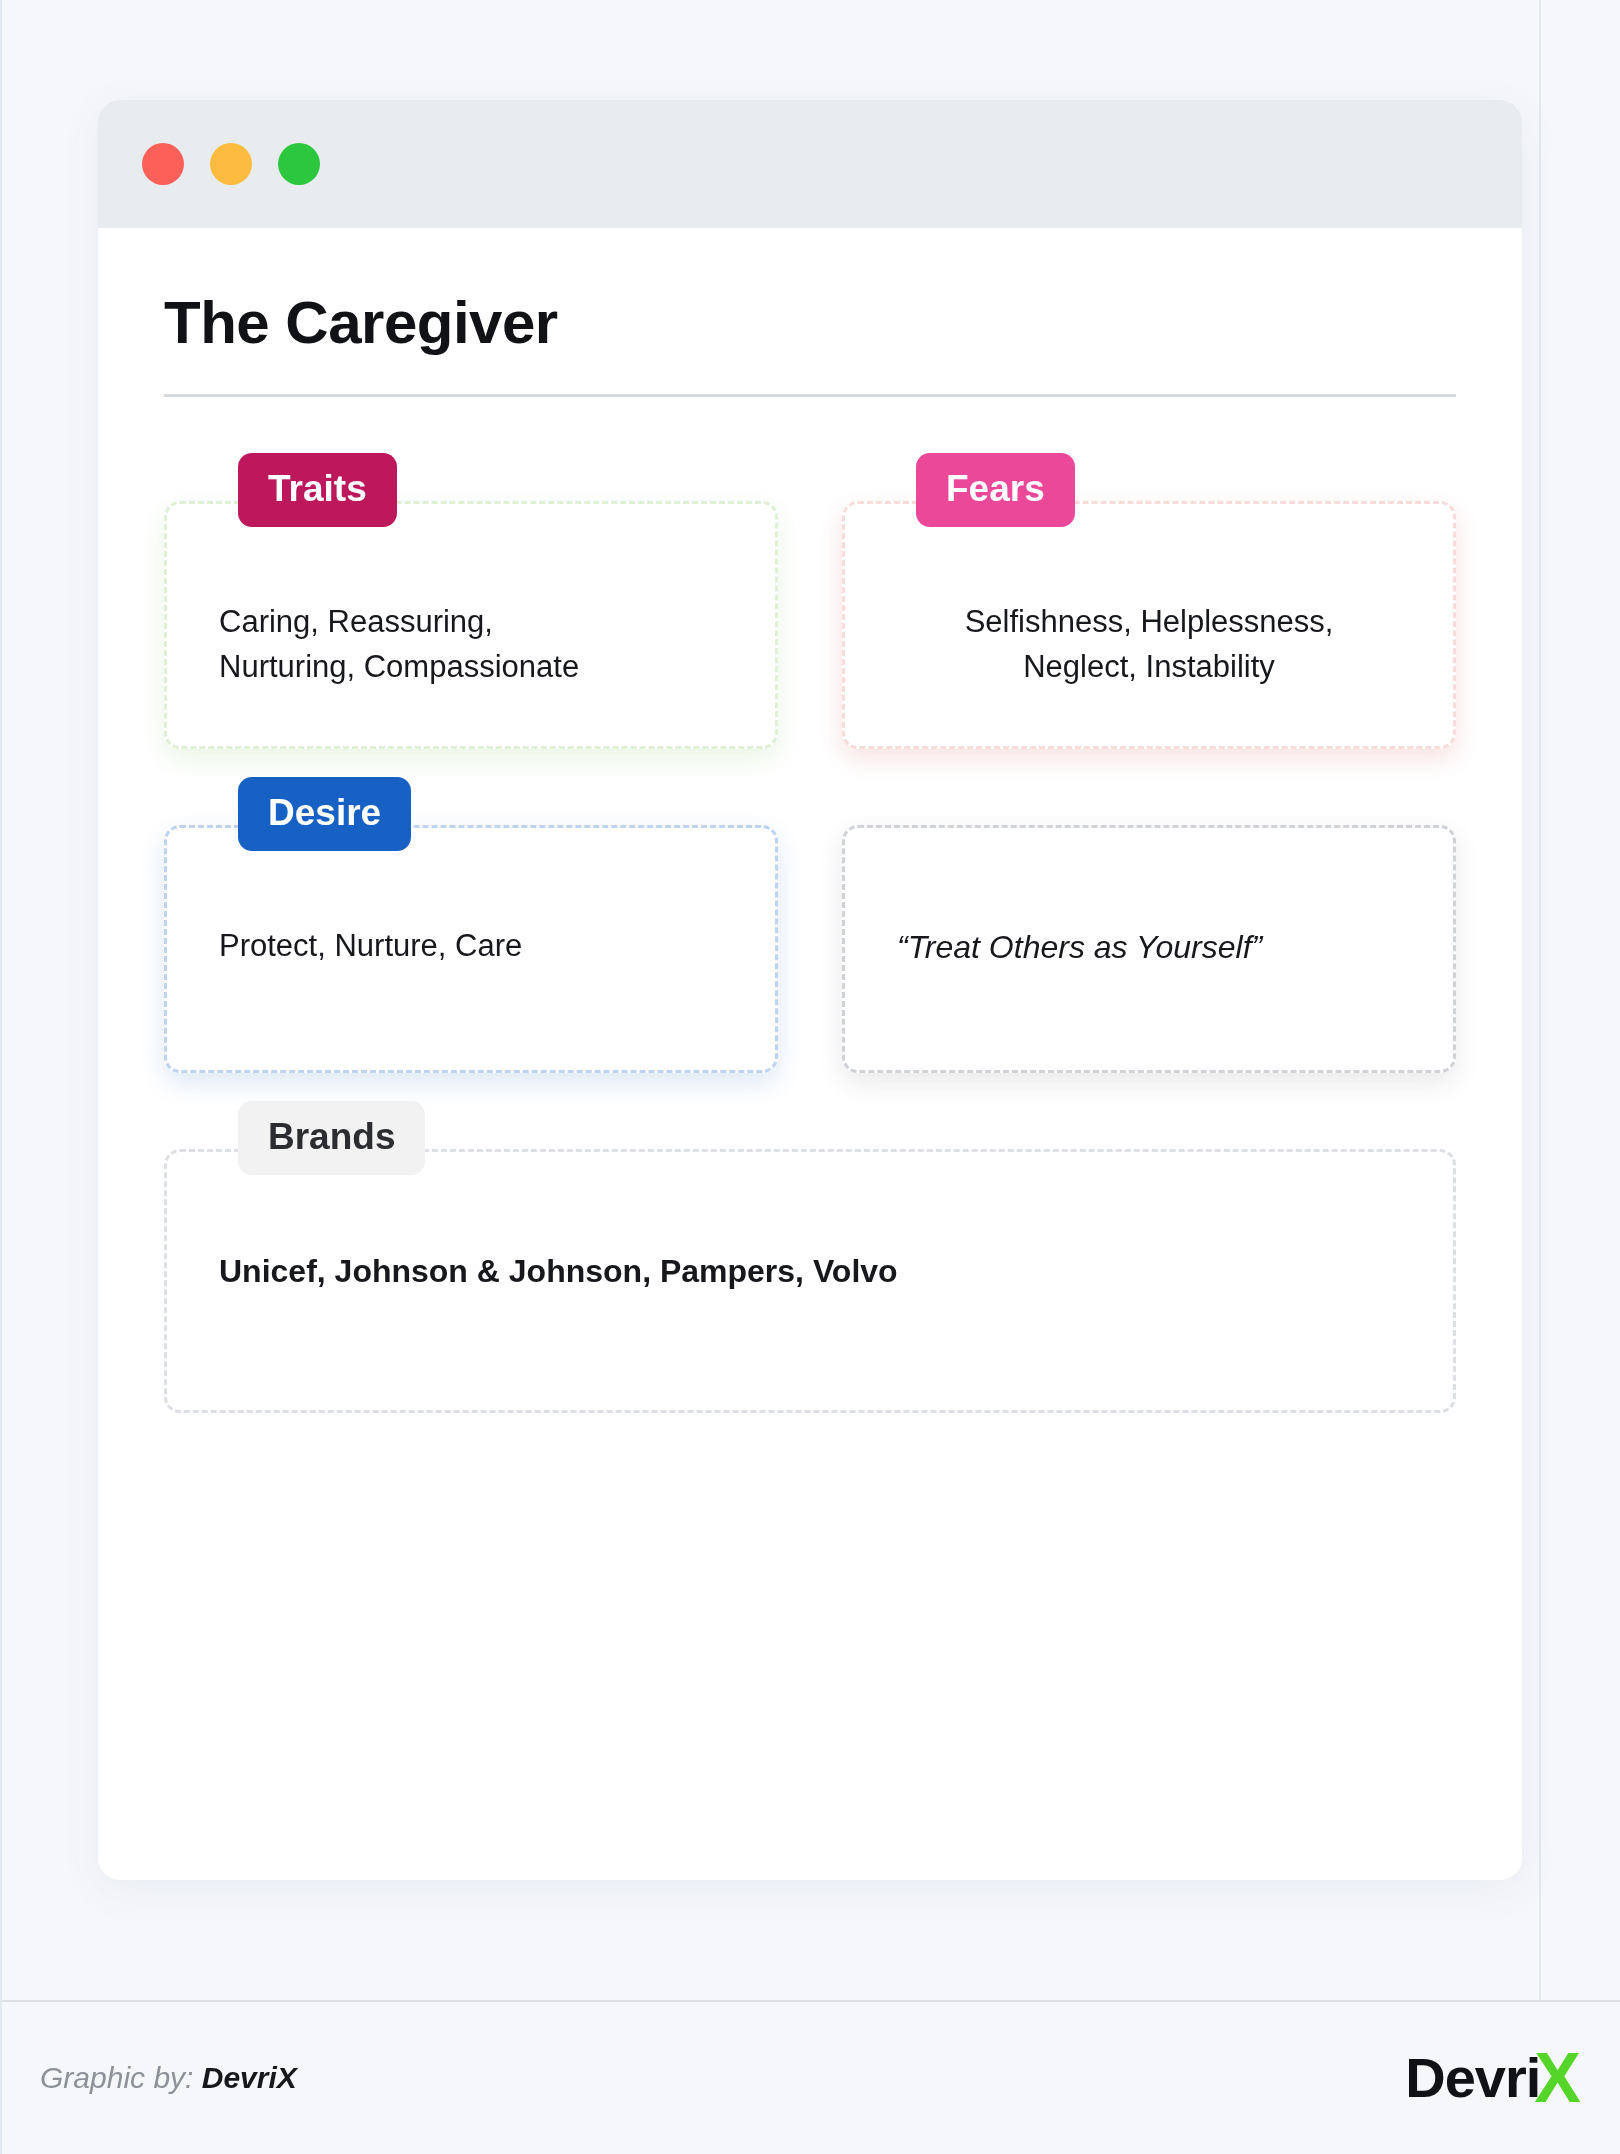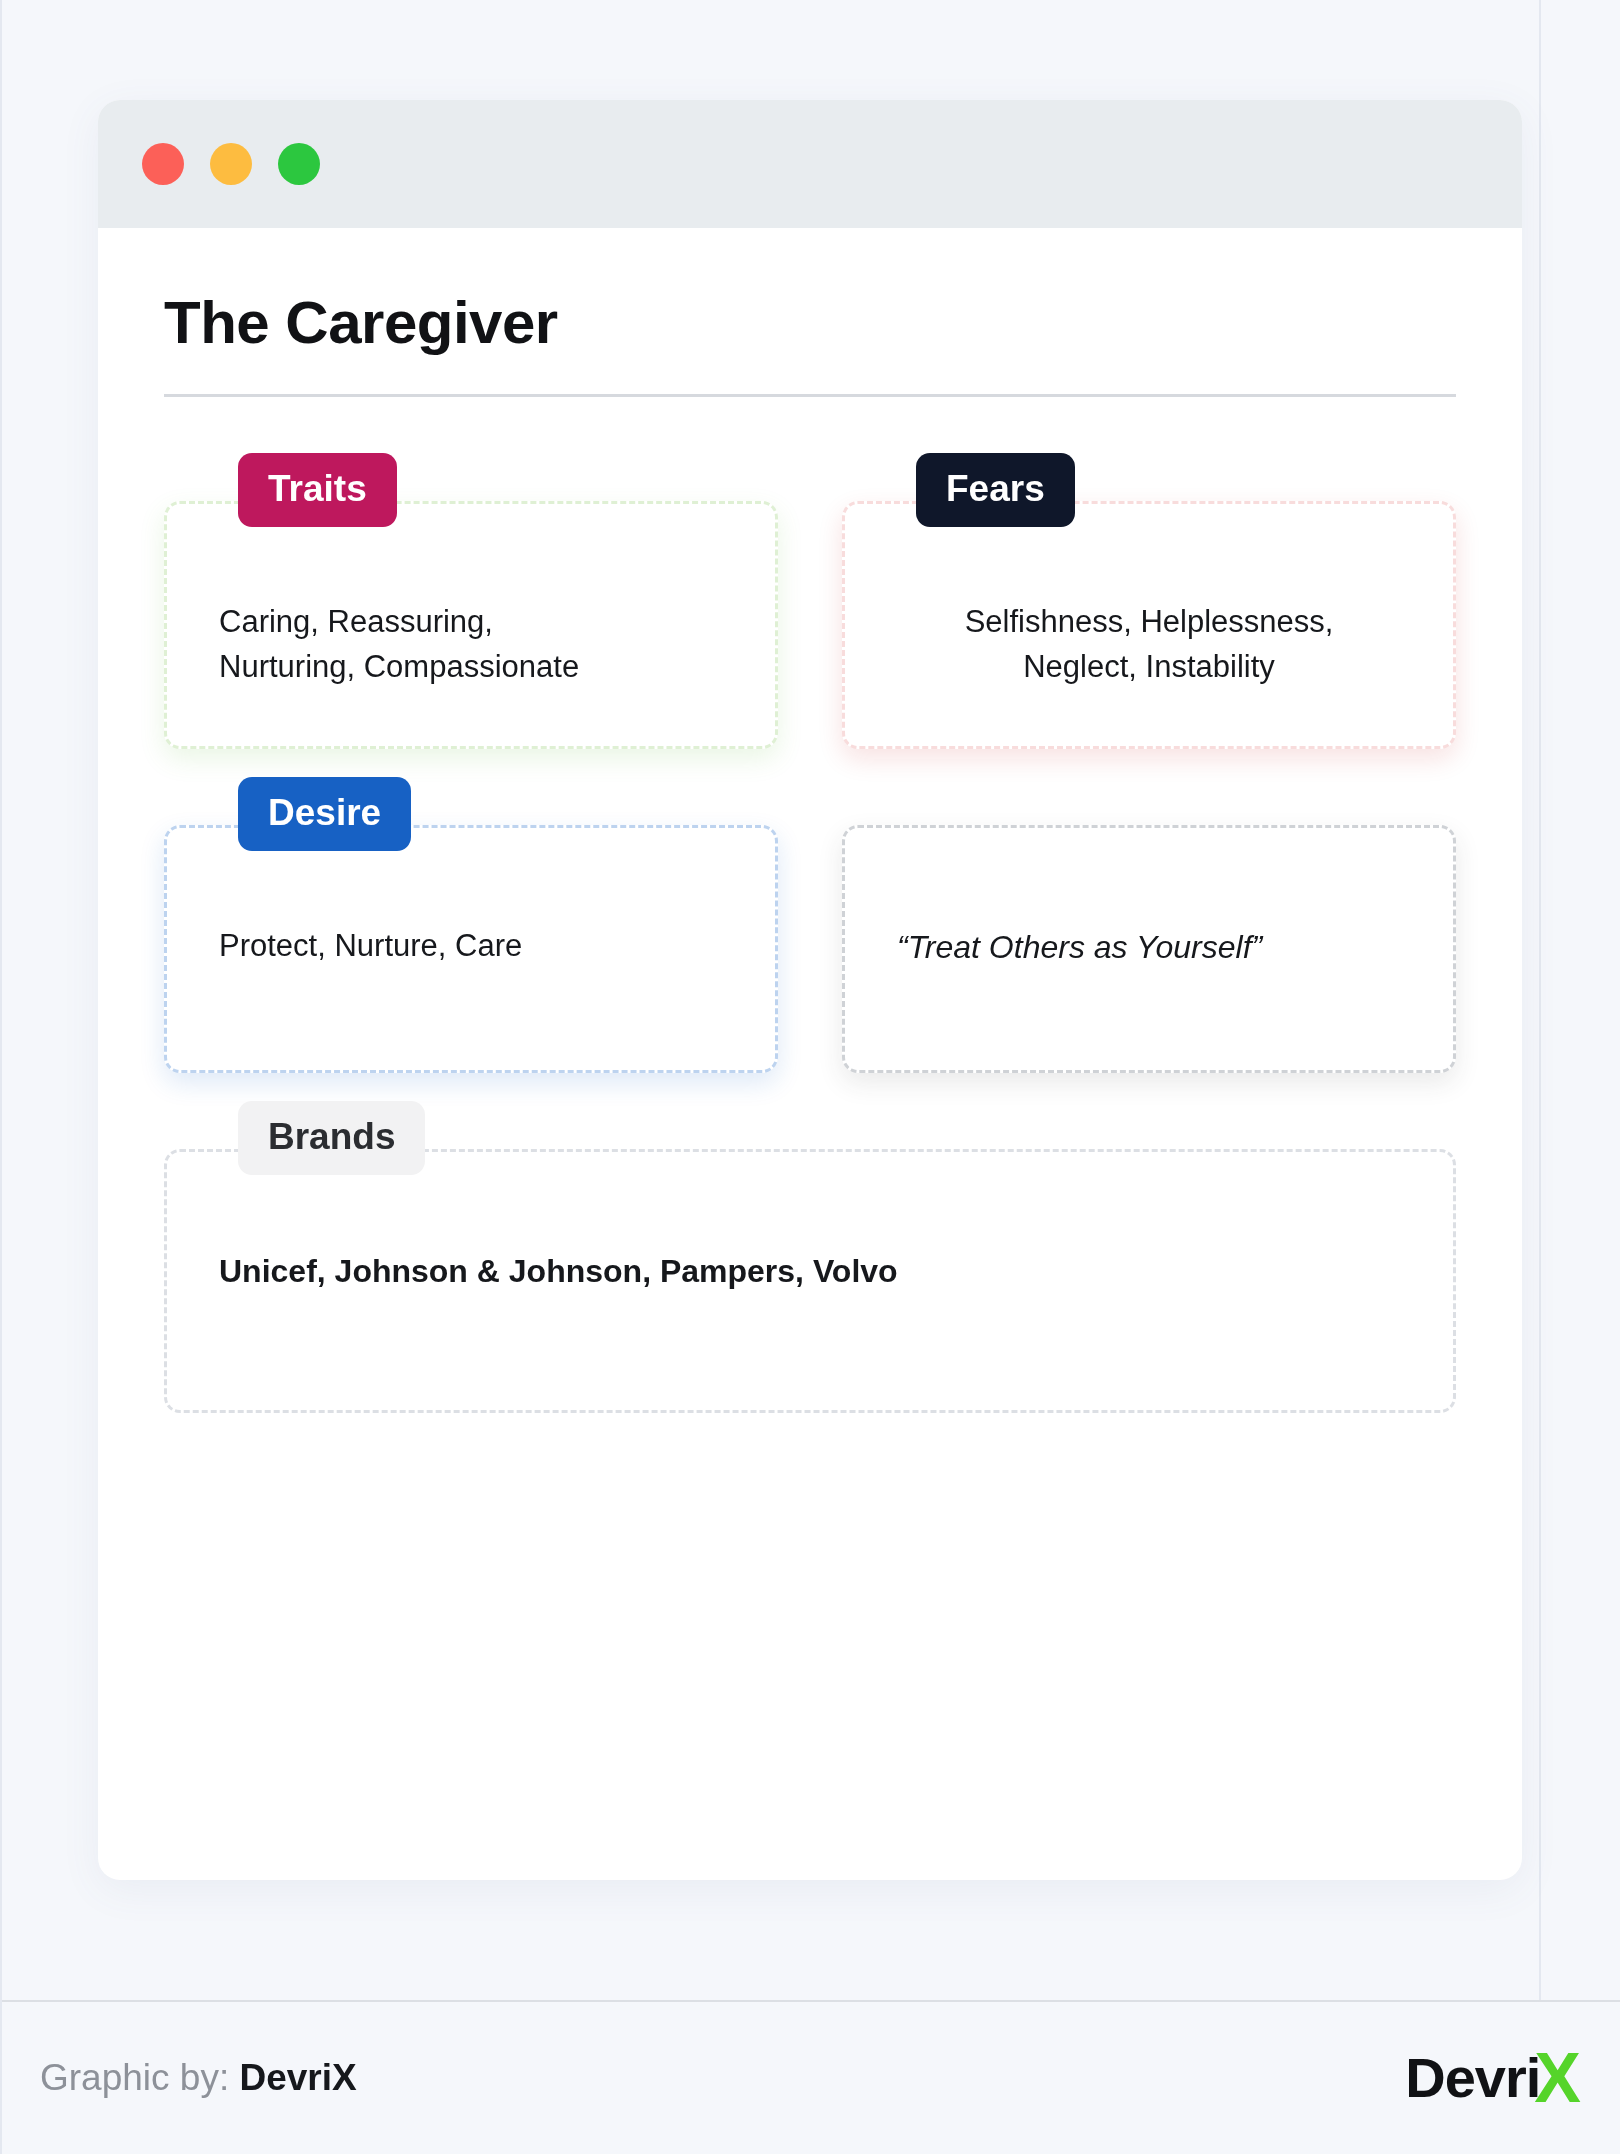--- a/index.html
+++ b/index.html
@@ -124,21 +124,21 @@
     white-space: pre-line;
   }
   .card-text.italic { font-style: italic; font-size: 32px; }
   .card-text.bold   { font-weight: bold; font-size: 32px; }
 
   
   .accent-green  .card-box { border-color: #dff0d4; box-shadow: 0 10px 26px rgba(108, 192, 74, 0.14); }
   .accent-green  .card-badge { background: #be185d; }
 
   .accent-red    .card-box { border-color: #f8dcdc; box-shadow: 0 10px 26px rgba(201, 18, 18, 0.12); text-align: center; }
-  .accent-red    .card-badge { background: #0f172a; }
+  .accent-red    .card-badge { background: #ec4899; }
 
   .accent-yellow .card-box { border-color: #fbe6a7; box-shadow: 0 10px 26px rgba(242, 188, 7, 0.18); }
   .accent-yellow .card-badge { background: #f2bc07; }
 
   .accent-blue   .card-box { border-color: #bdd3ef; box-shadow: 0 10px 26px rgba(23, 97, 196, 0.14); }
   .accent-blue   .card-badge { background: #1761c4; }
 
   .accent-purple .card-box { border-color: #edd8f0; box-shadow: 0 10px 26px rgba(162, 20, 182, 0.13); }
   .accent-purple .card-badge { background: #a214b6; }
 
@@ -157,22 +157,23 @@
     height: 154px;
     border-top: 2px solid #dcdfe4;
     background: #f5f7fb;
     display: flex;
     align-items: center;
     justify-content: space-between;
     padding: 0 42px 0 38px;
   }
 
   .credit {
-    font-size: 37px;
+    font-size: 30px;
     color: #8d9199;
+    font-style: italic;
   }
   .credit strong {
     color: #16181c;
     font-weight: bold;
   }
 
   .logo {
     display: flex;
     align-items: center;
     font-size: 56px;

